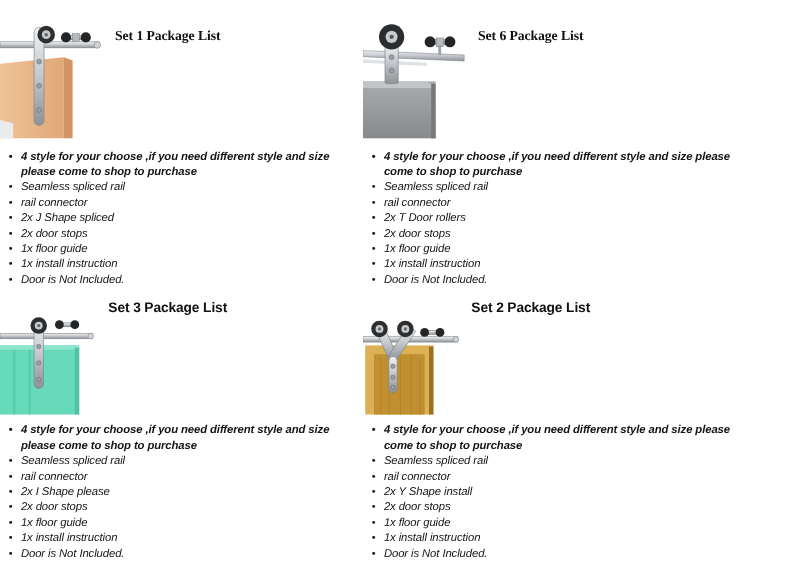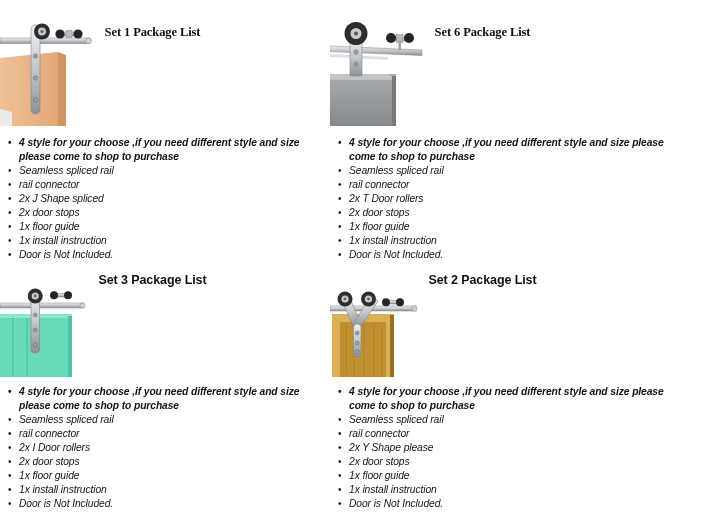--- a/index.html
+++ b/index.html
@@ -248,21 +248,21 @@
       <li class="pkg-item">
           <span class="dot">•</span>
           <span class="txt">Seamless spliced rail</span>
         </li>
       <li class="pkg-item">
           <span class="dot">•</span>
           <span class="txt">rail connector</span>
         </li>
       <li class="pkg-item">
           <span class="dot">•</span>
-          <span class="txt">2x I Door rollers</span>
+          <span class="txt">2x I Shape please</span>
         </li>
       <li class="pkg-item">
           <span class="dot">•</span>
           <span class="txt">2x door stops</span>
         </li>
       <li class="pkg-item">
           <span class="dot">•</span>
           <span class="txt">1x floor guide</span>
         </li>
       <li class="pkg-item">
@@ -330,21 +330,21 @@
       <li class="pkg-item">
           <span class="dot">•</span>
           <span class="txt">Seamless spliced rail</span>
         </li>
       <li class="pkg-item">
           <span class="dot">•</span>
           <span class="txt">rail connector</span>
         </li>
       <li class="pkg-item">
           <span class="dot">•</span>
-          <span class="txt">2x Y Shape please</span>
+          <span class="txt">2x Y Shape install</span>
         </li>
       <li class="pkg-item">
           <span class="dot">•</span>
           <span class="txt">2x door stops</span>
         </li>
       <li class="pkg-item">
           <span class="dot">•</span>
           <span class="txt">1x floor guide</span>
         </li>
       <li class="pkg-item">

